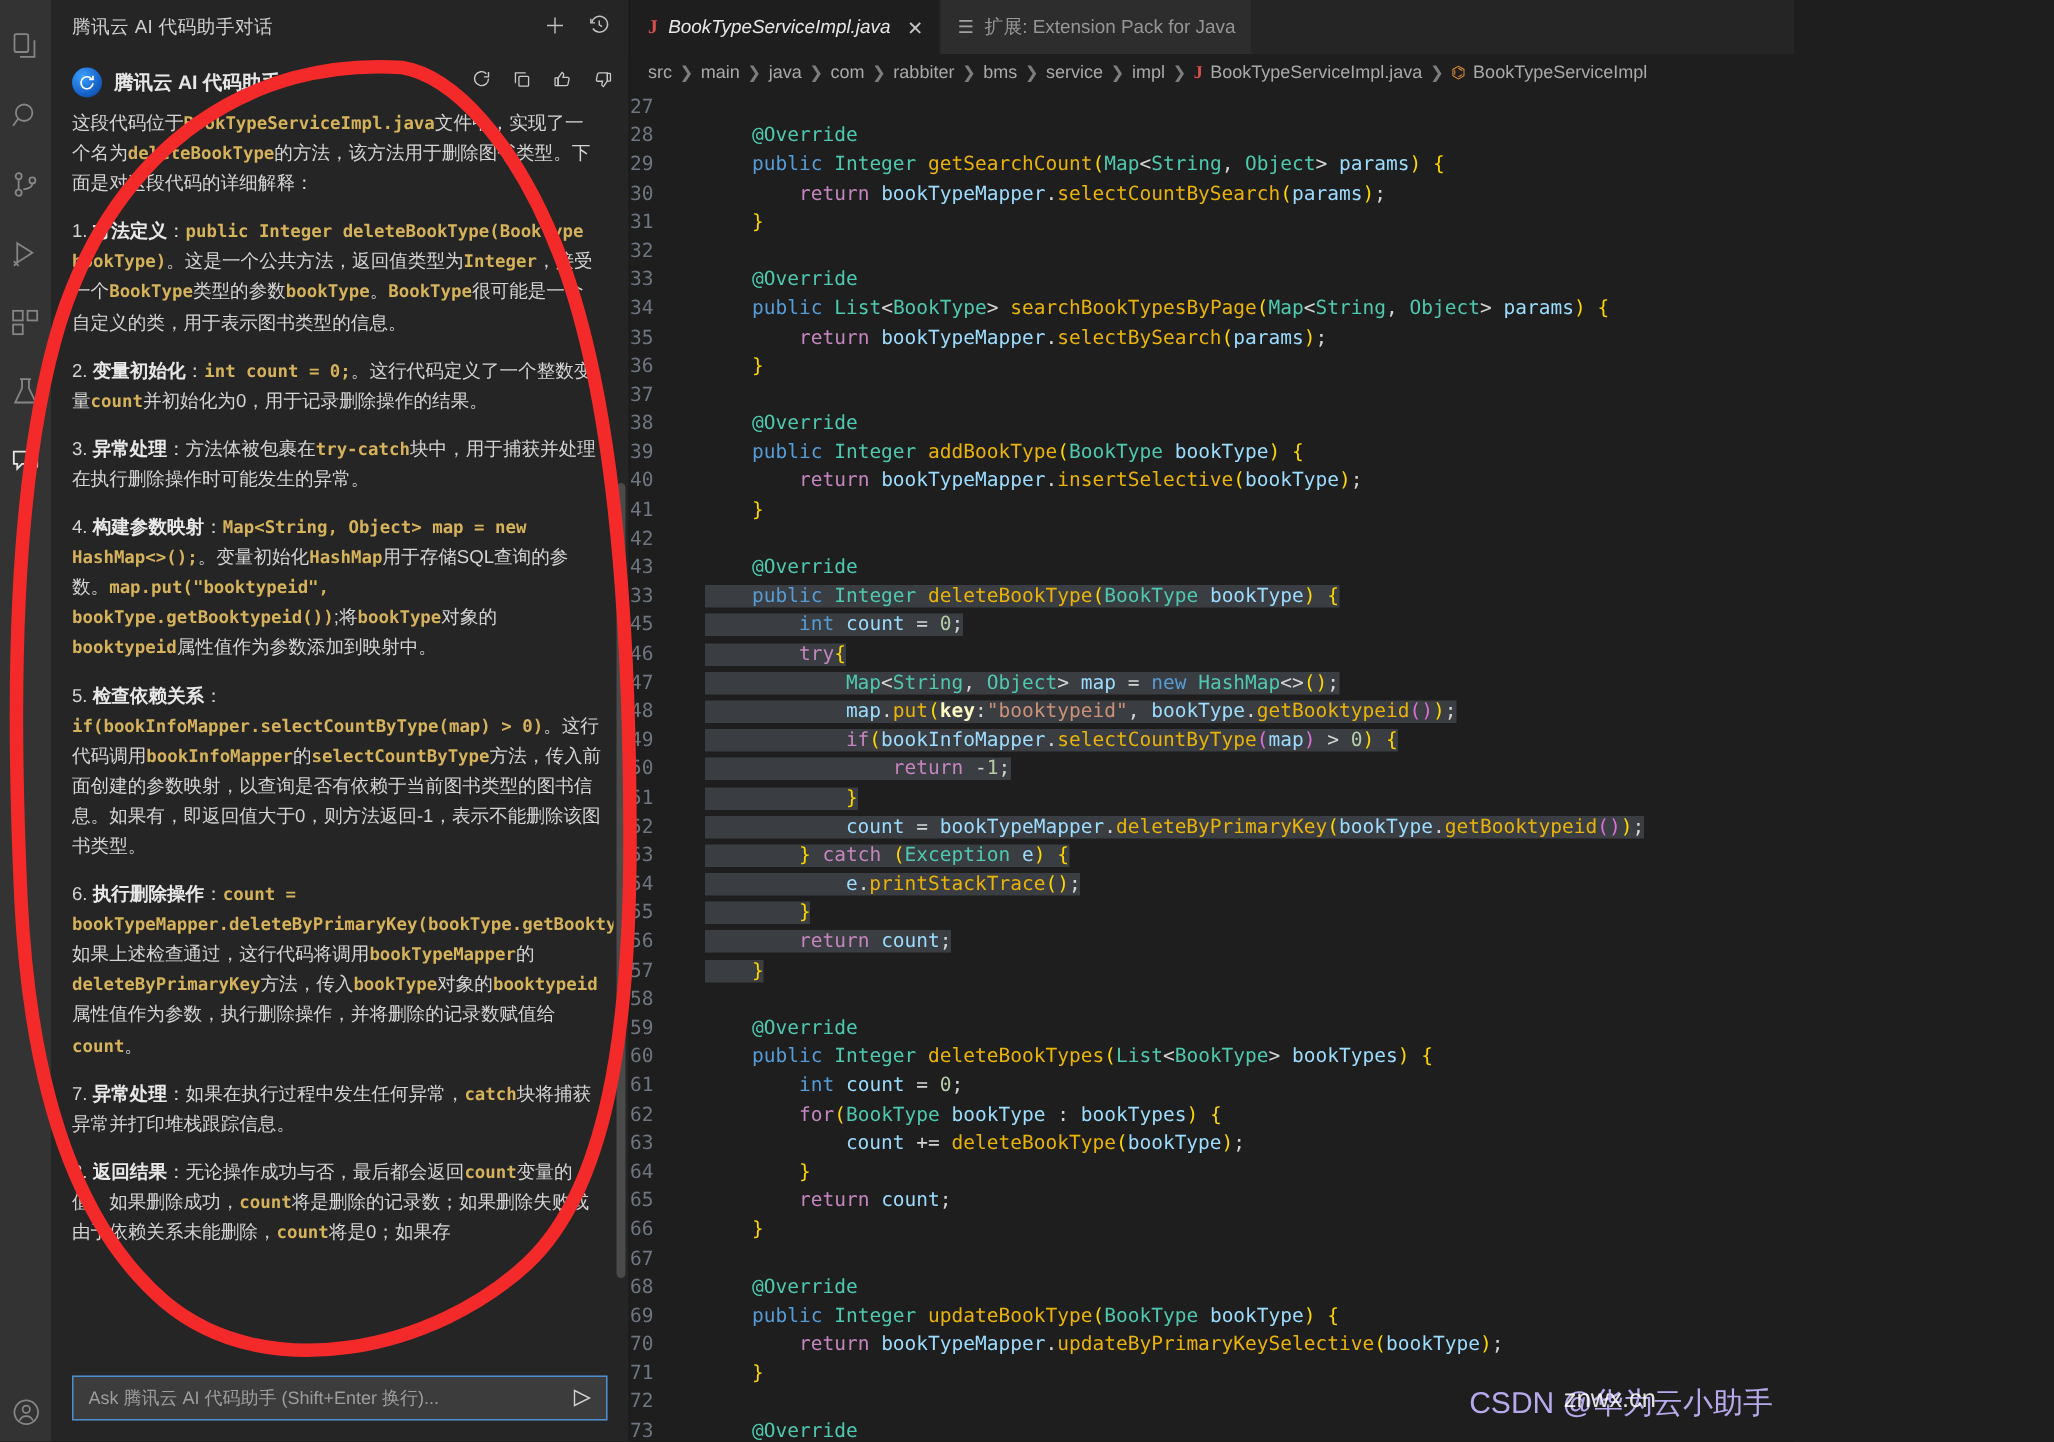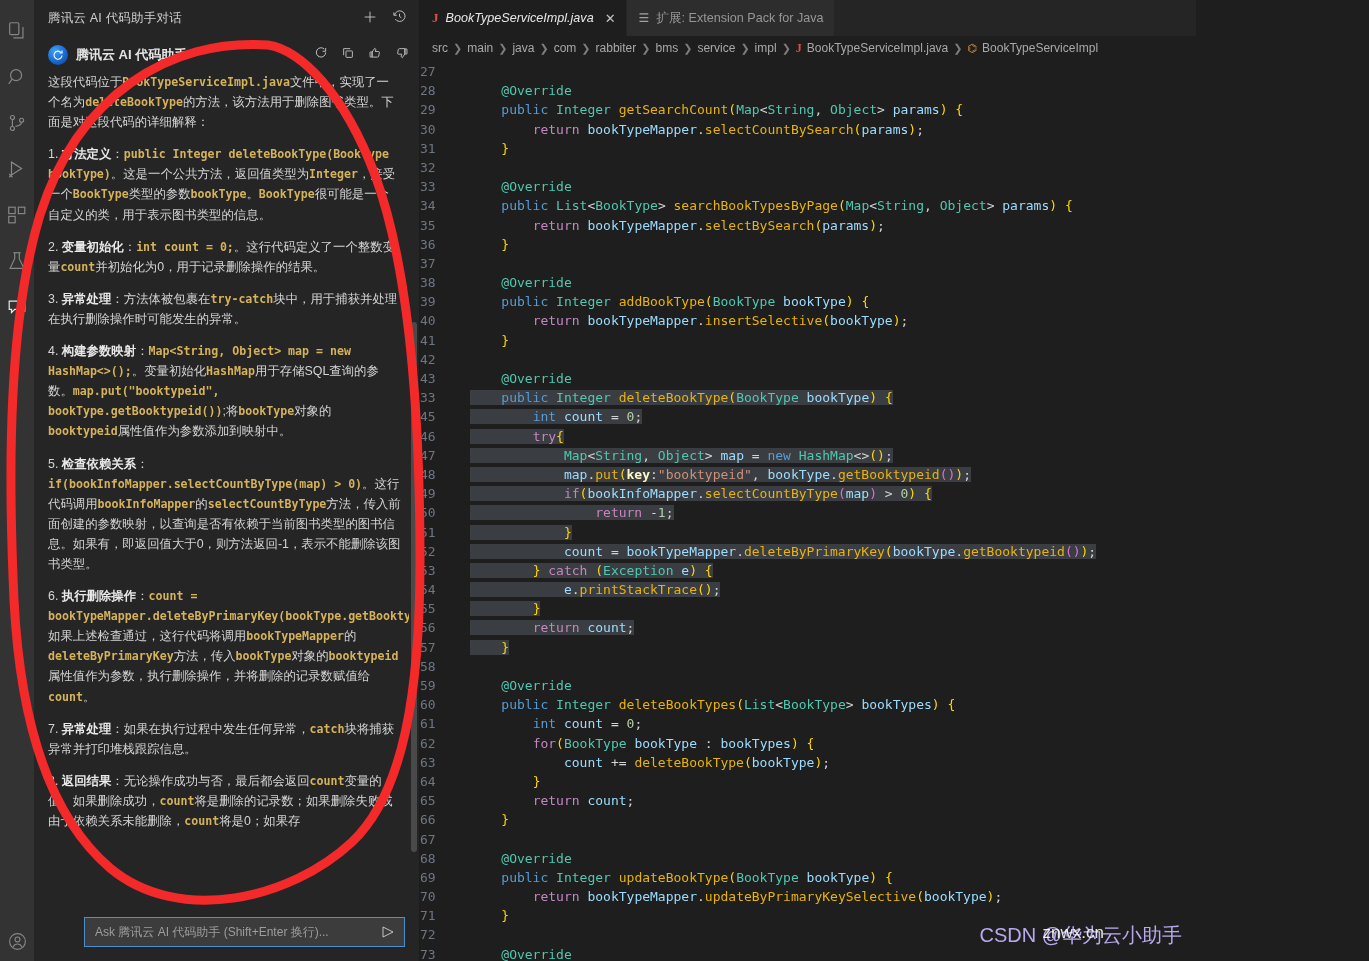--- a/index.html
+++ b/index.html
@@ -113,21 +113,20 @@
     position: absolute;
     top: 216px; left: 0;
     width: 6px; height: 530px;
     background: #4a4a4a;
     border-radius: 3px;
   }
 
   .chat-input-wrap {
     flex: 0 0 auto;
     padding: 6px 14px 14px 14px;
-    margin-left: 36px;
   }
   .chat-input {
     height: 30px;
     border: 1px solid #4b8fd0;
     background: #3c3c3c;
     display: flex;
     align-items: center;
     padding: 0 8px 0 10px;
   }
   .chat-input-placeholder {

